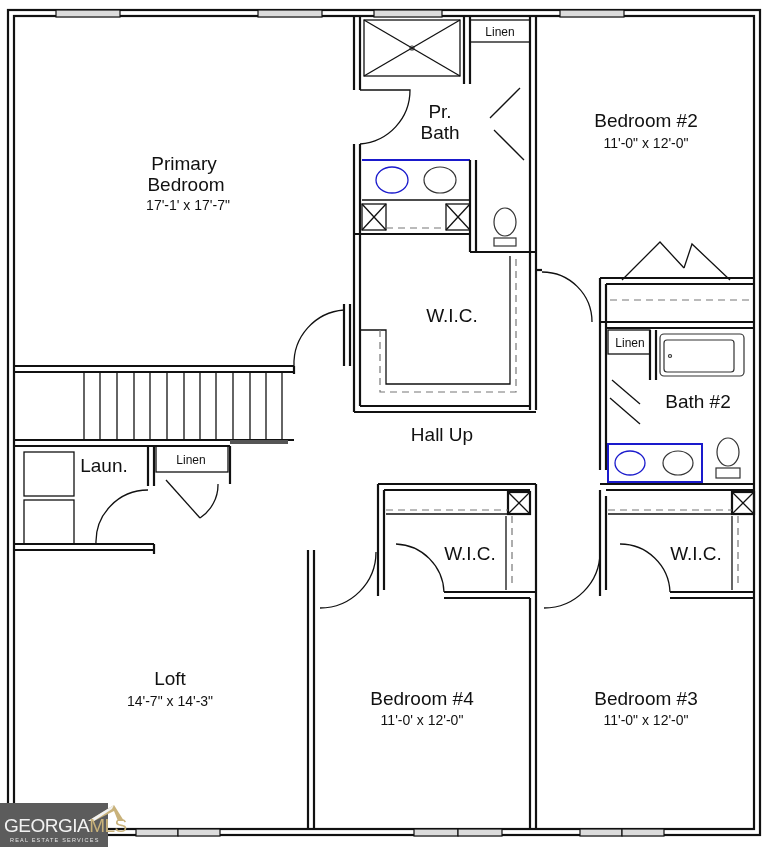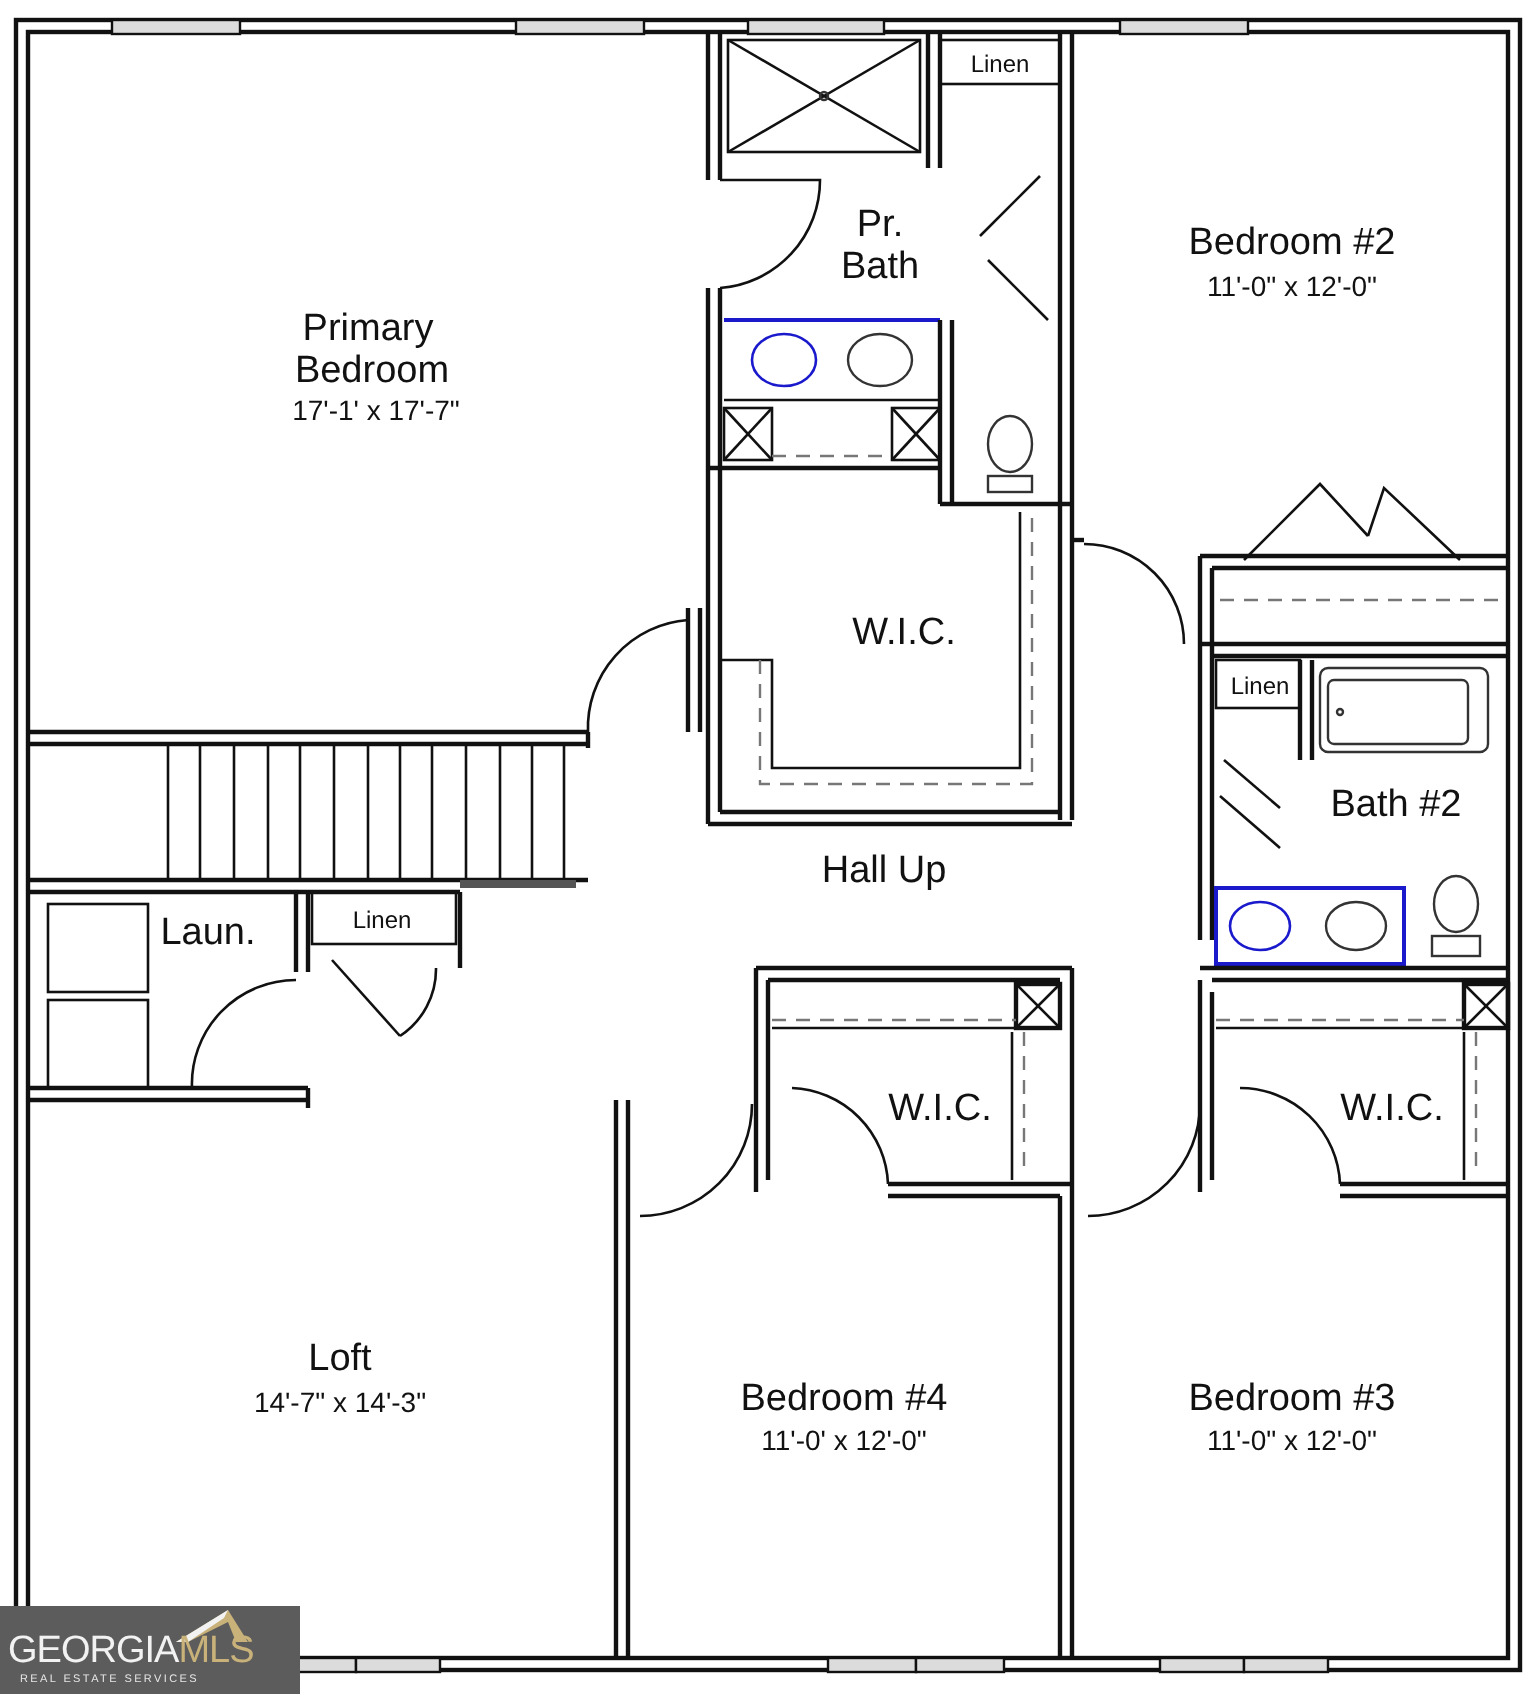--- a/index.html
+++ b/index.html
@@ -10,21 +10,21 @@
     .dash { fill: none; stroke: #777; stroke-width: 1.2; stroke-dasharray: 7 5; }
     .win { fill: #dcdcdc; stroke: #111; stroke-width: 1.2; }
     .door-arc { fill: none; stroke: #111; stroke-width: 1.3; }
     .fixture { fill: none; stroke: #333; stroke-width: 1.2; }
     .fixture-blue { fill: none; stroke: #1a1acc; stroke-width: 1.3; }
     .counter-blue { fill: none; stroke: #1a1acc; stroke-width: 2; }
     .label { font-family: "Liberation Sans", sans-serif; fill: #111; text-anchor: middle; }
     .room-name { font-size: 19px; }
     .room-dim { font-size: 14px; }
     .small-label { font-size: 12px; }
-    .logo { position: absolute; left: 0; top: 803px; width: 150px; height: 44px; background: #5c5c5c; }
+    .logo { position: absolute; left: 0; top: 803px; width: 108px; height: 44px; background: #5c5c5c; }
     .logo-main { position: absolute; left: 4px; top: 12px; font-family: "Liberation Sans", sans-serif; font-size: 19px; letter-spacing: -0.5px; color: #f2f2f2; white-space: nowrap; }
     .logo-main .mls { color: #c9b27a; }
     .logo-sub { position: absolute; left: 10px; top: 34px; font-family: "Liberation Sans", sans-serif; font-size: 5.5px; letter-spacing: 1.2px; color: #e6e6e6; white-space: nowrap; }
     .logo-roof { position: absolute; left: 84px; top: 2px; width: 40px; height: 16px; }
   </style>
 </head>
 <body>
 
 <svg id="plan" viewBox="0 0 770 847" xmlns="http://www.w3.org/2000/svg">
 

